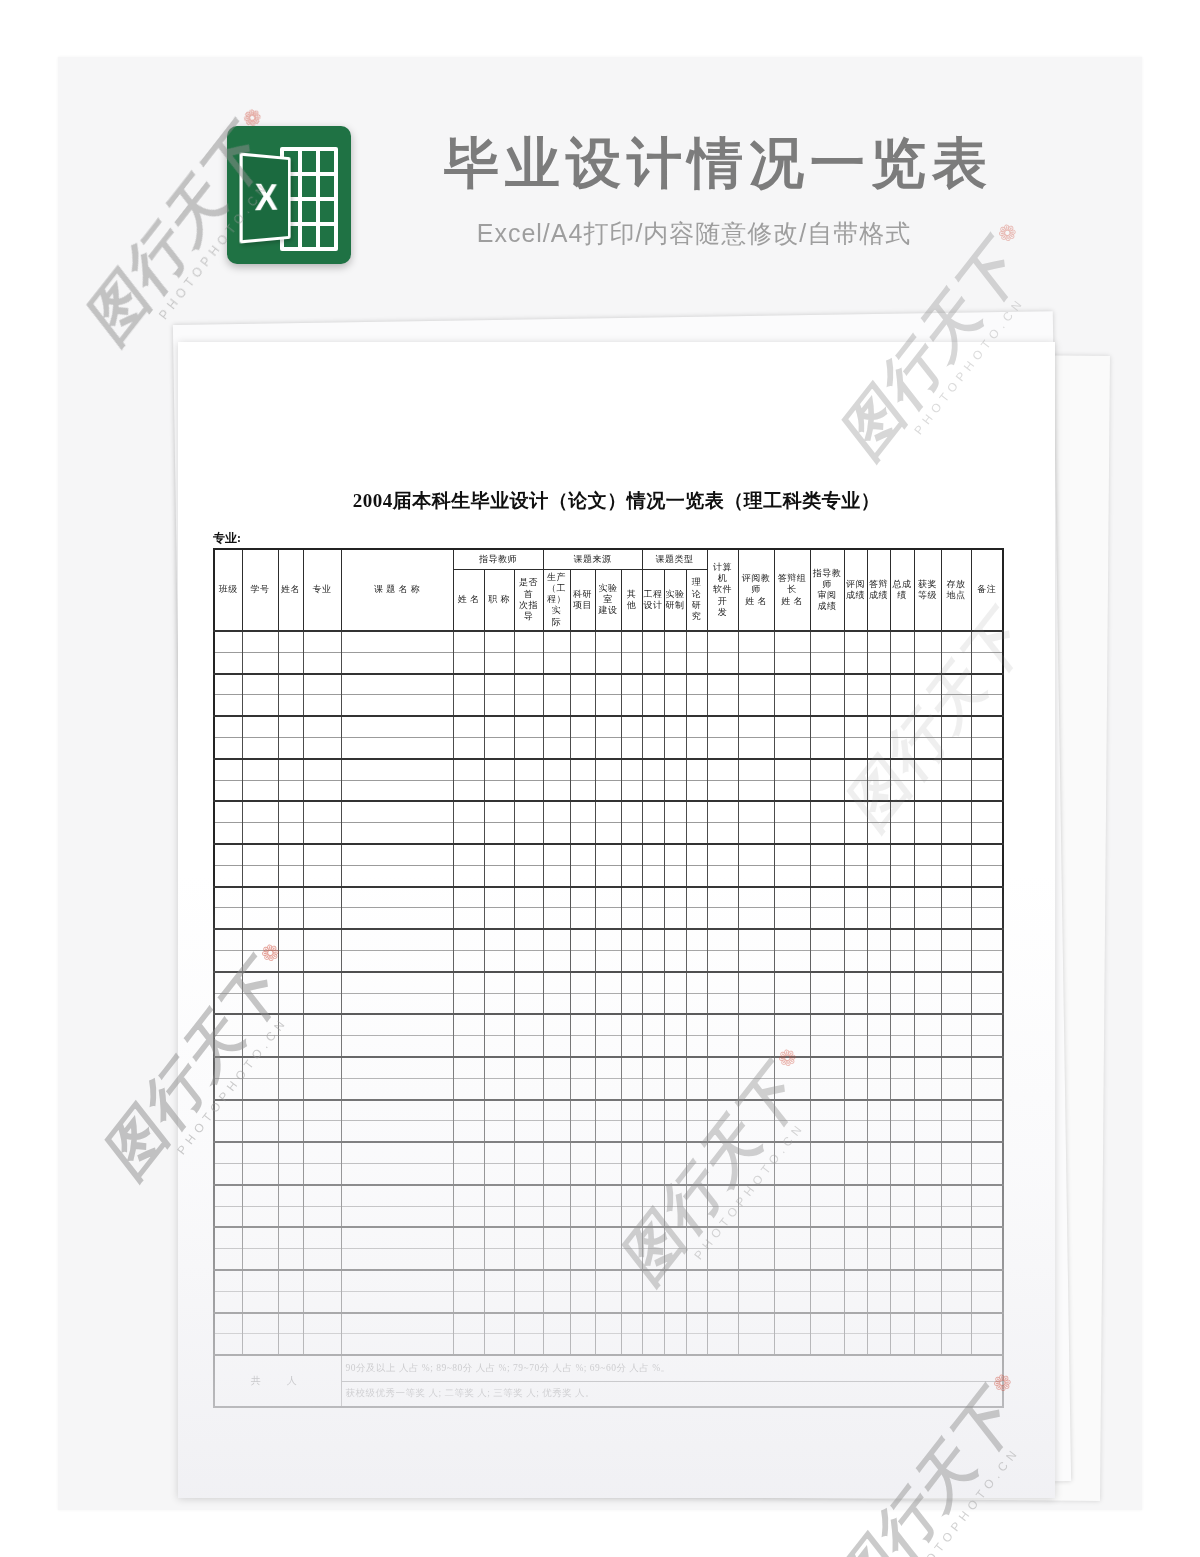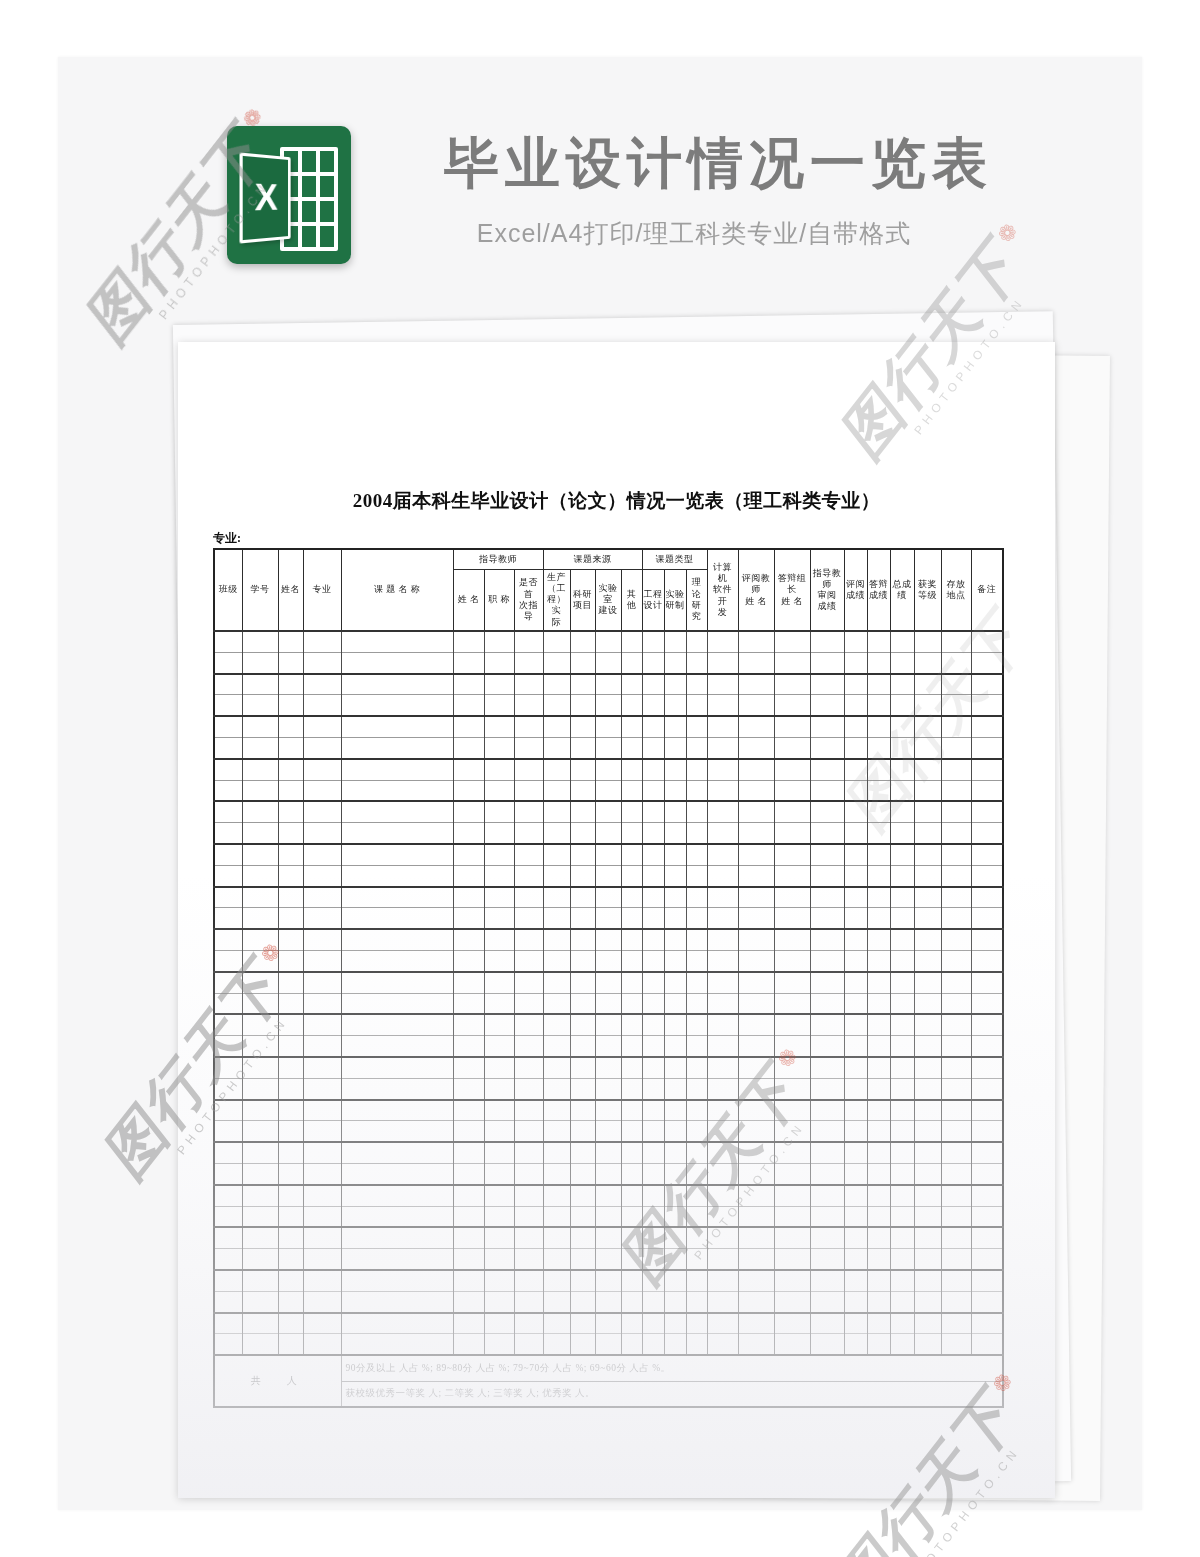--- a/index.html
+++ b/index.html
@@ -132,21 +132,21 @@
         <i></i>
         <i></i>
         <i></i>
     </span>
     <span class="xl-page">
       <span class="xl-x">X</span>
     </span>
   </div>
   <div class="hero-text">
     <h1 class="hero-title">毕业设计情况一览表</h1>
-    <p class="hero-sub">Excel/A4打印/理工科类专业/自带格式</p>
+    <p class="hero-sub">Excel/A4打印/内容随意修改/自带格式</p>
   </div>
 
   <div class="sheet back2"></div>
   <div class="sheet back1"></div>
   <div class="paper">
     <h2 class="doc-title">2004届本科生毕业设计（论文）情况一览表（理工科类专业）</h2>
     <div class="major">专业:</div>
 
     <table class="tbl">
       <colgroup>

